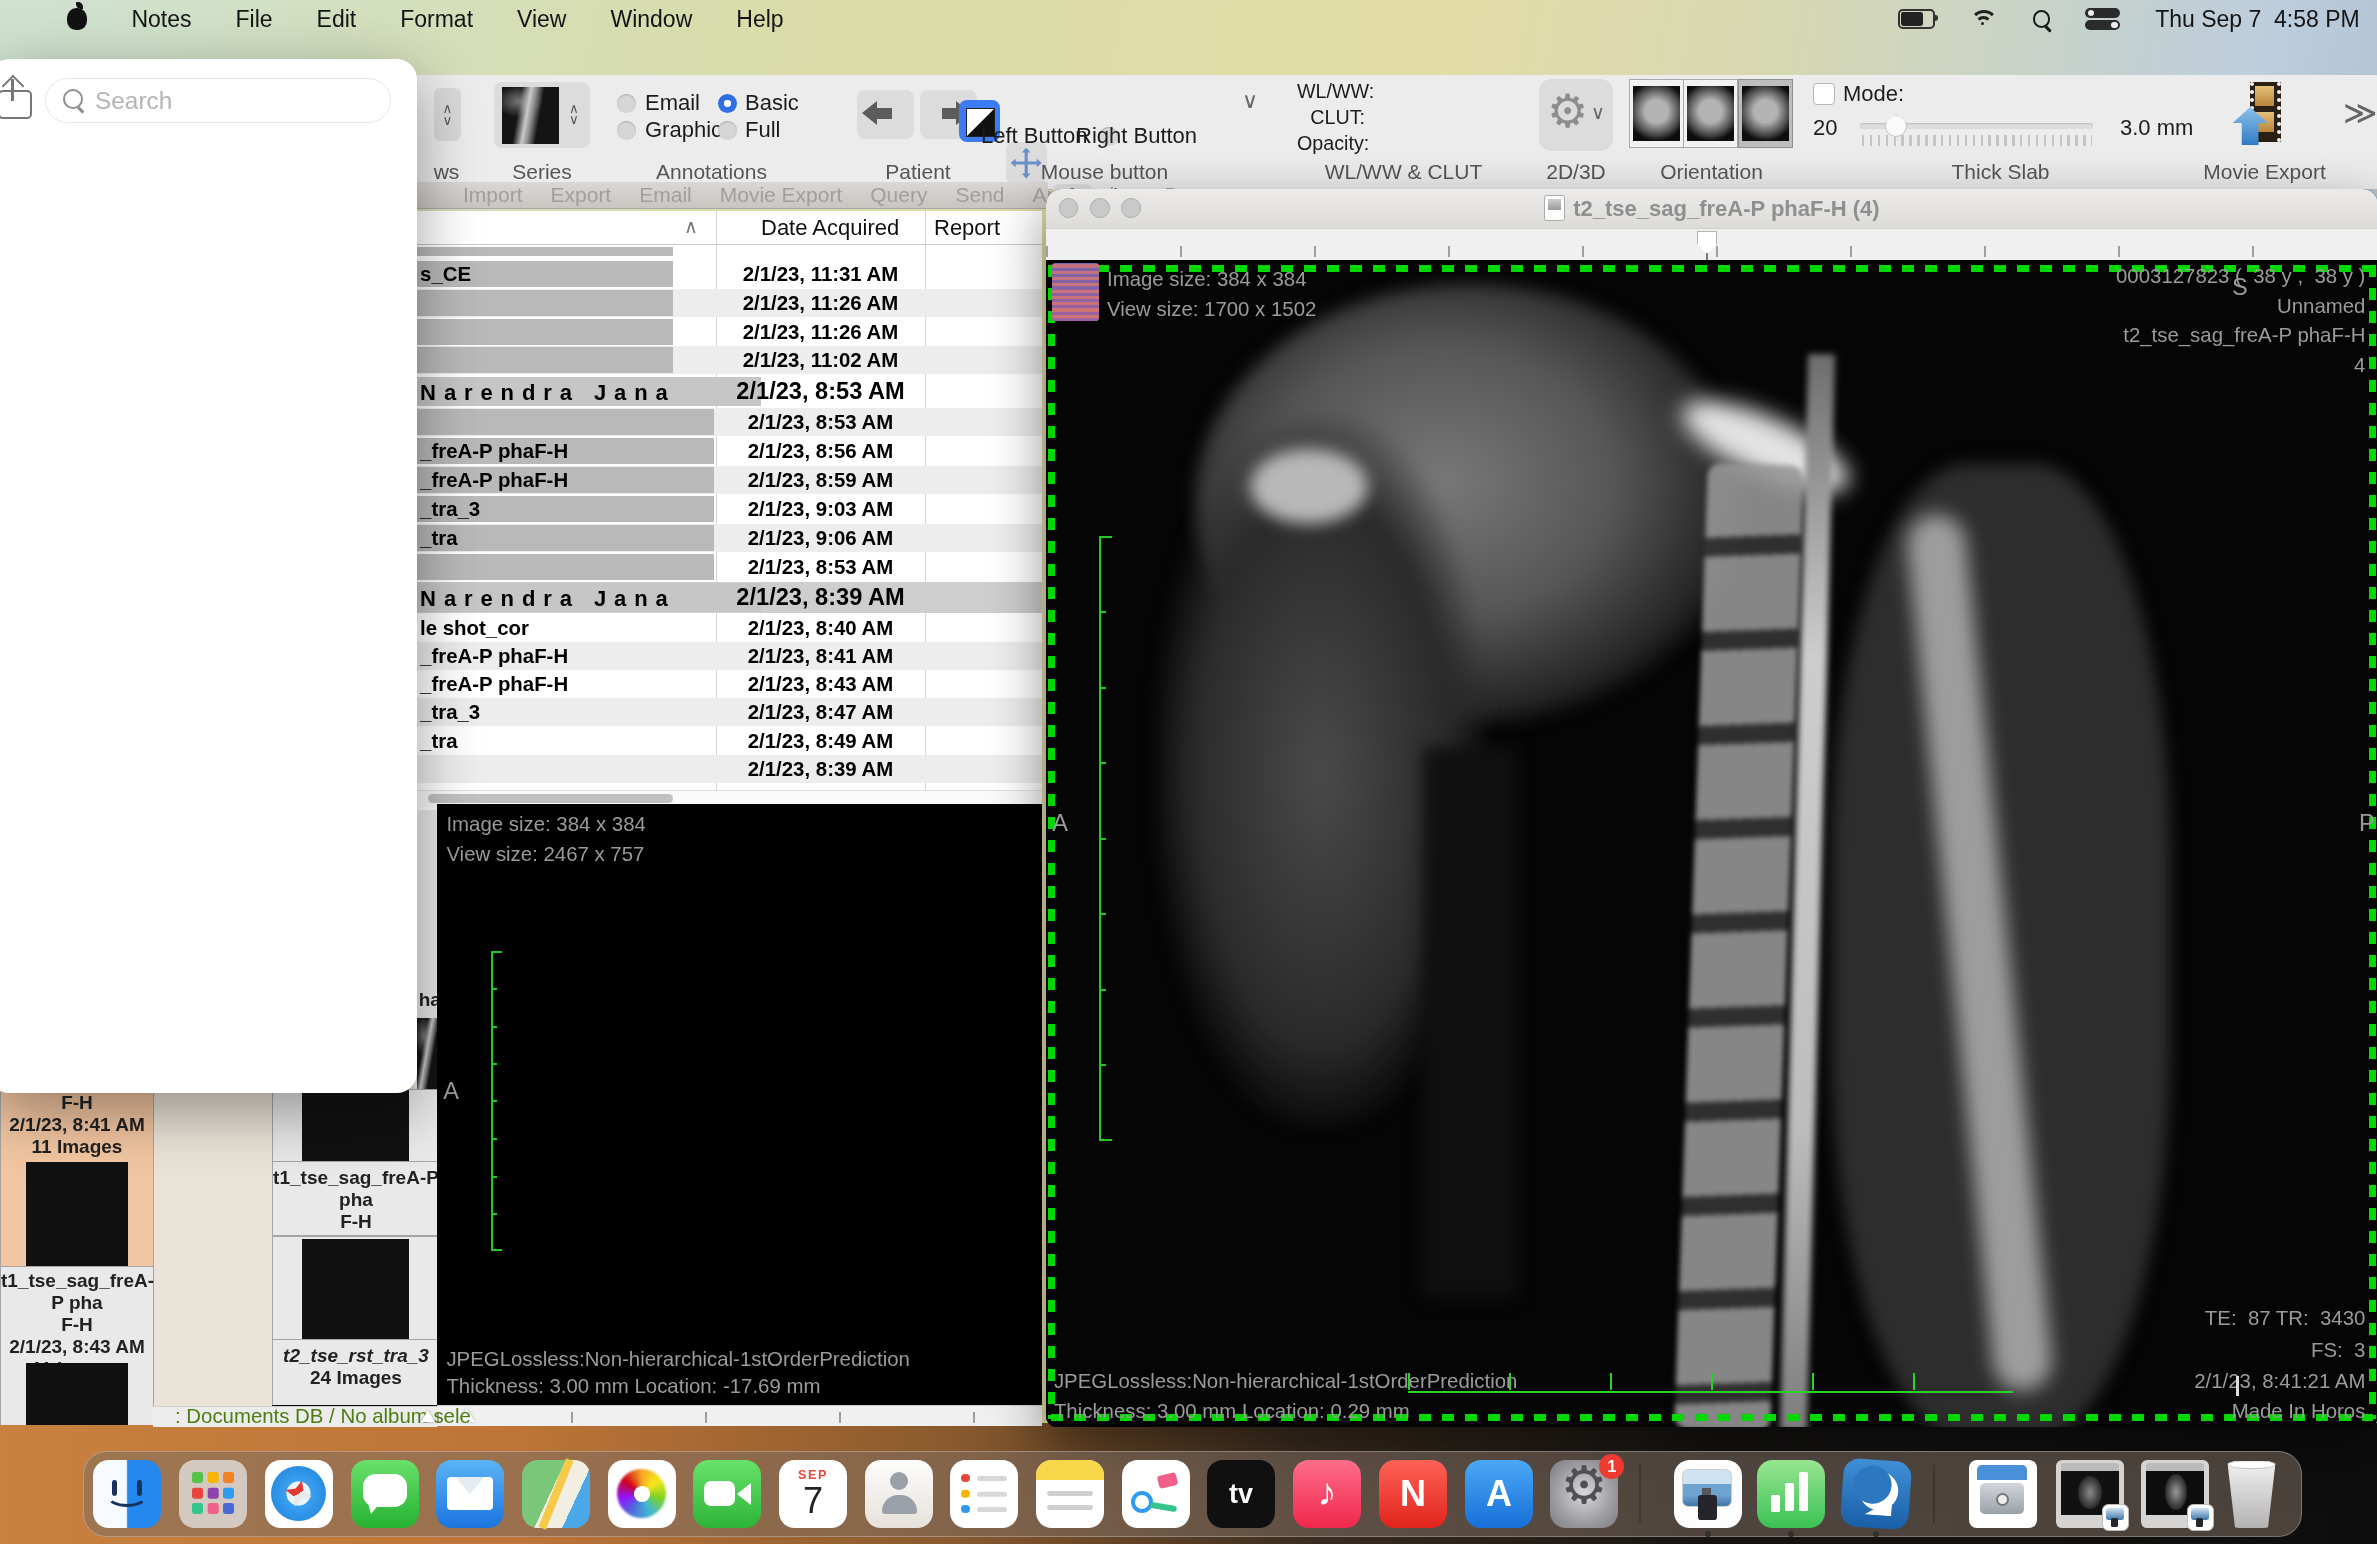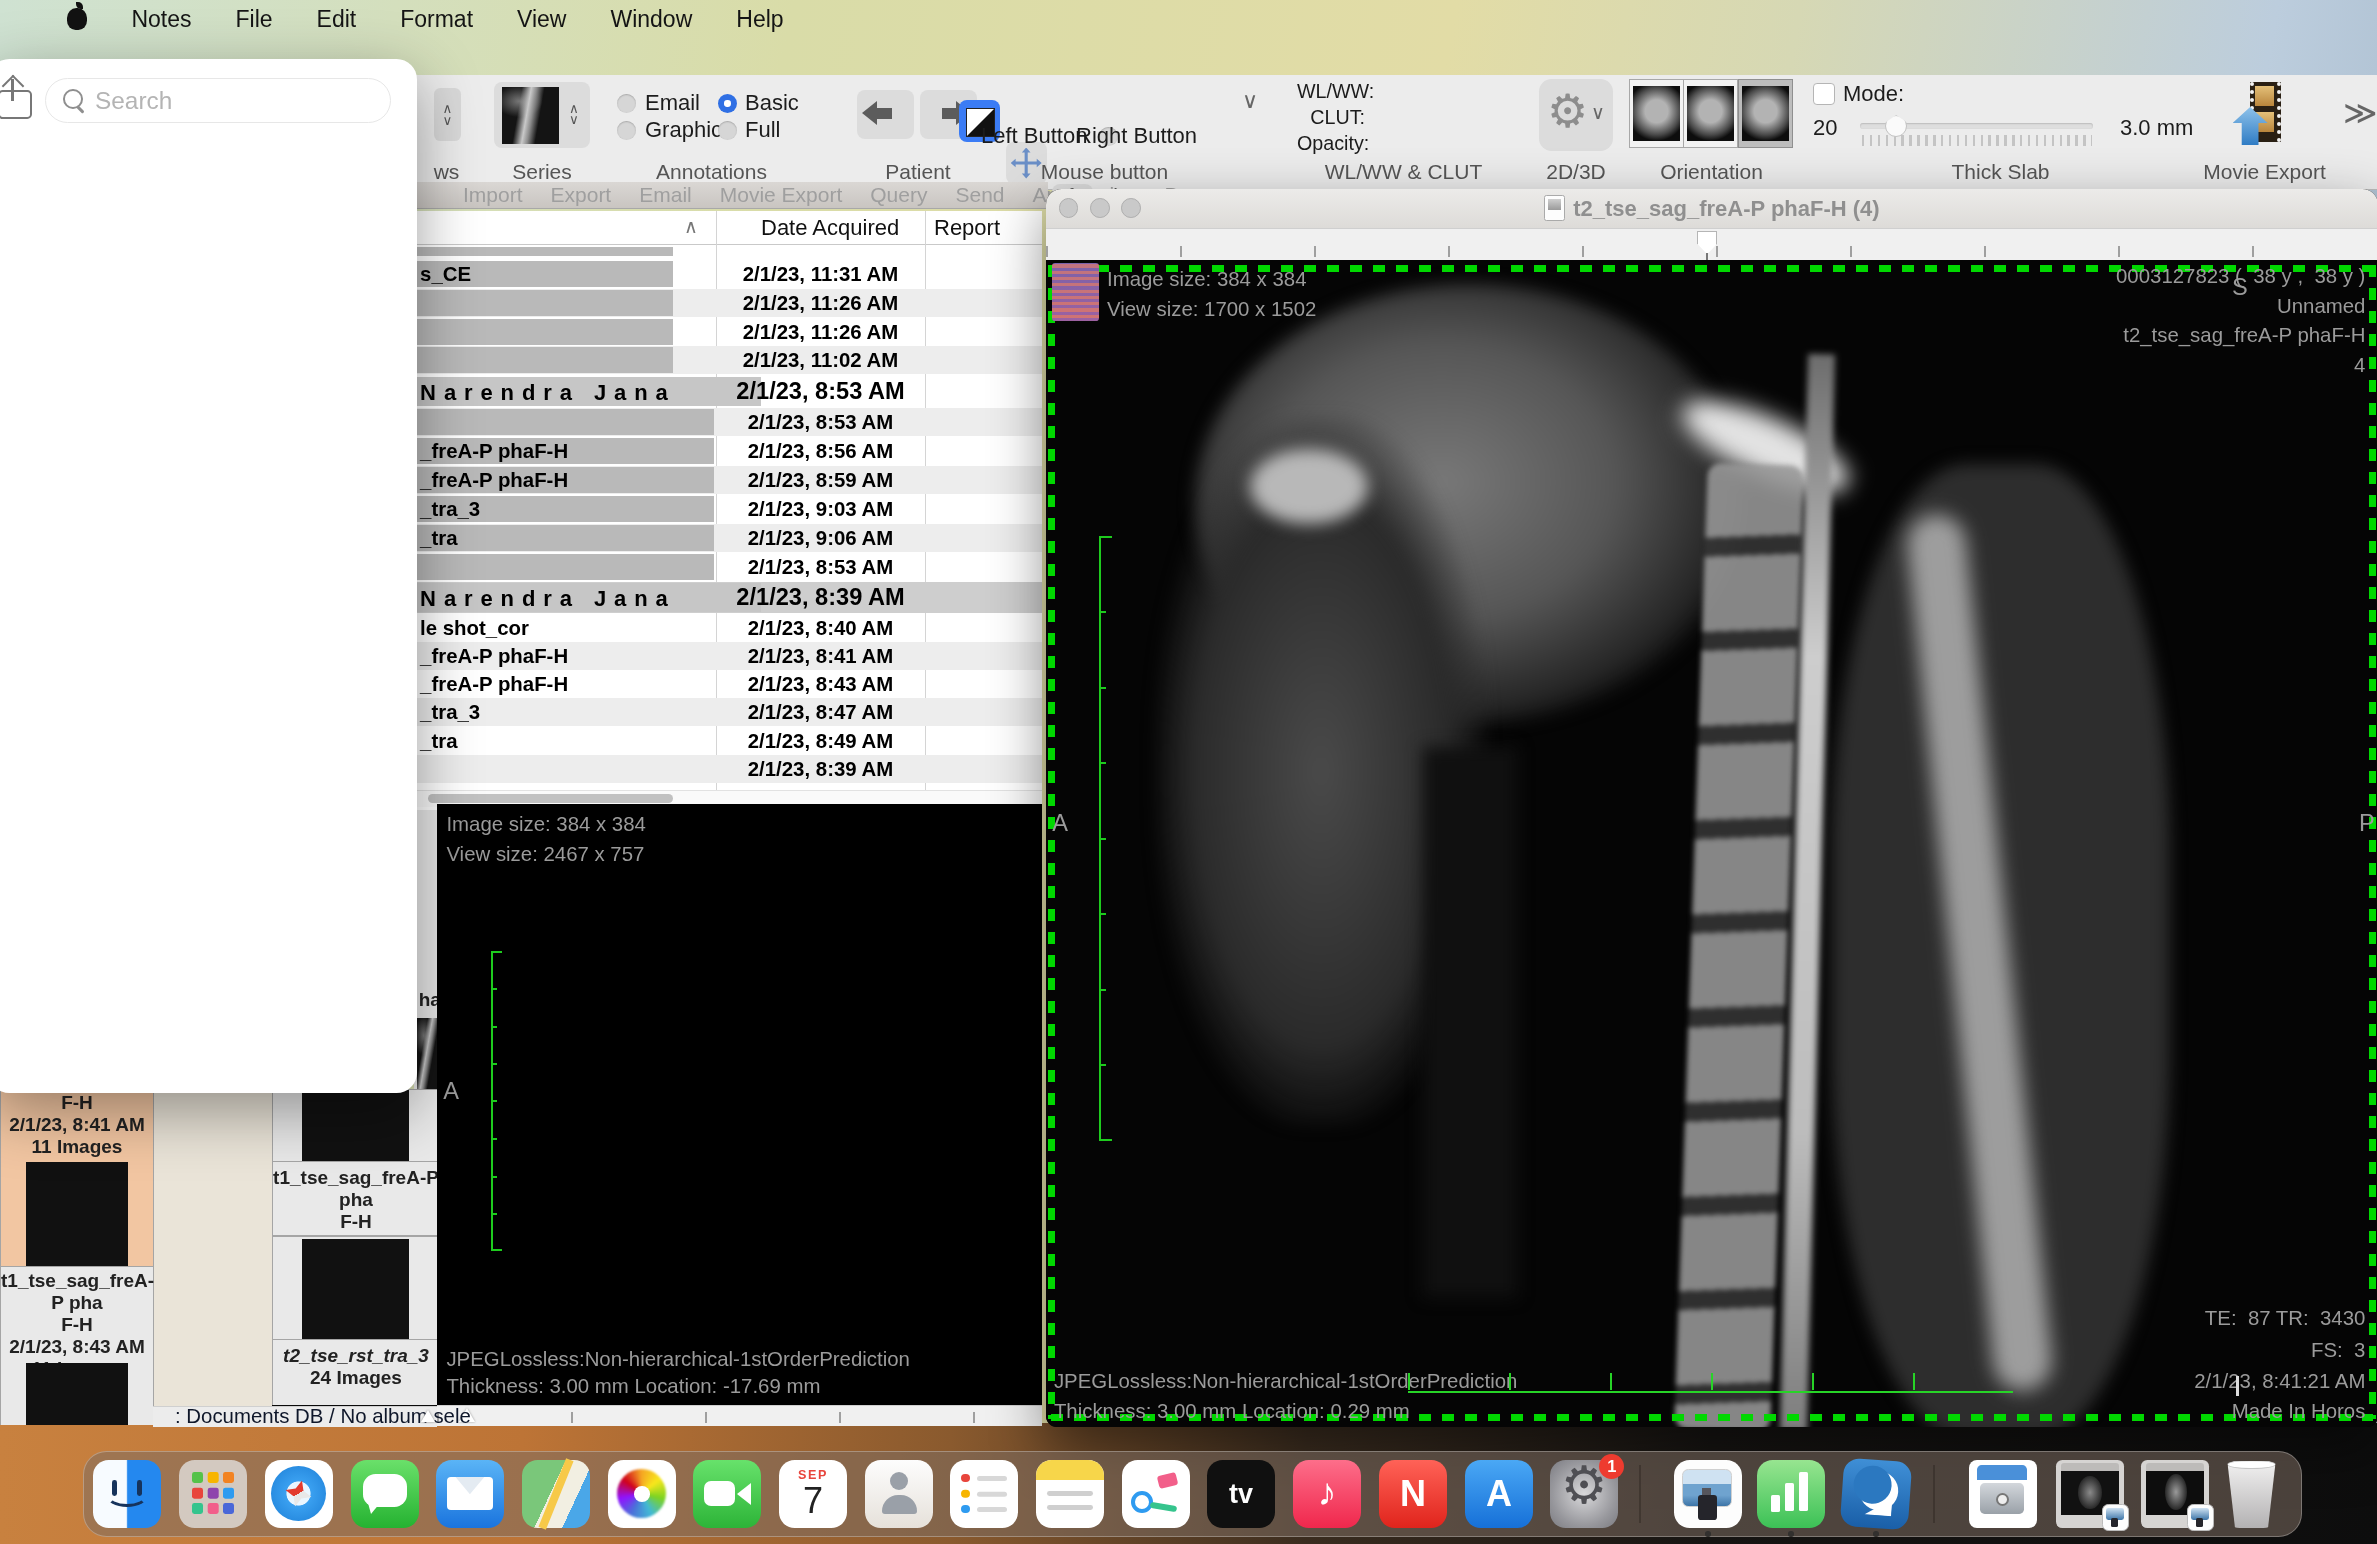--- a/index.html
+++ b/index.html
@@ -92,21 +92,21 @@
   .gdash-h{position:absolute;height:7px;background:repeating-linear-gradient(90deg,#00d800 0 11.8px,transparent 11.8px 23px);}
   .gdash-v{position:absolute;width:7px;background:repeating-linear-gradient(180deg,#00d800 0 11.8px,transparent 11.8px 23px);}
   .blur{filter:blur(7.9px);}
   
   #matrix{left:0;top:1089px;width:440px;height:336px;z-index:10;background:#e9e9e9;overflow:hidden;}
   .mcell{position:absolute;box-sizing:border-box;border:0.8px solid #a5a5a5;background:#e9e9e9;text-align:center;}
   .mcell .ln{font-size:19px;font-weight:700;color:#222;line-height:22px;}
   .mthumb{position:absolute;background:#111;}
   #slivercol{left:414px;top:810px;width:26px;height:279px;background:#e9e9e9;z-index:10;overflow:hidden;}
   #statusbar{left:153px;top:1406px;width:284px;height:19.7px;background:#ececec;z-index:16;border-top:0.8px solid #cfcfcf;}
-  #statusbar span{position:absolute;left:22px;top:-1.6px;font-size:20.4px;color:#0f172a;white-space:nowrap;}
+  #statusbar span{position:absolute;left:22px;top:-1.6px;font-size:20.4px;color:#4d7c0f;white-space:nowrap;}
   #stattri{position:absolute;right:1.6px;top:3.1px;width:0;height:0;border-left:7.9px solid transparent;border-right:7.9px solid transparent;border-bottom:12.6px solid #fff;filter:drop-shadow(0 0 0.8px #888);}
   
   #deskbottom{left:0;top:1423px;width:2377px;height:121px;
      background:linear-gradient(90deg,#c8813f 0%,#bd7436 22%,#8a5a2e 40%,#3a2c1f 55%,#161412 72%,#0d0d0d 100%);z-index:5;}
   #dock{left:83px;top:1451px;width:2219px;height:86px;border-radius:23.6px;background:rgba(125,110,98,.55);
      border:1.2px solid rgba(255,255,255,.28);box-sizing:border-box;z-index:40;}
   .dicon{position:absolute;top:7.9px;width:68px;height:68px;border-radius:15.7px;}
   .dsep{position:absolute;top:12.6px;width:2.4px;height:58px;background:rgba(40,32,28,.4);}
   .ddot{position:absolute;top:79px;width:5.5px;height:5.5px;border-radius:50%;background:#32302e;}
   .badge{position:absolute;right:-6.3px;top:-6.3px;width:25px;height:25px;border-radius:50%;background:#ee3b2f;color:#fff;
@@ -132,20 +132,34 @@
     <div id="menuleft" class="ab">
       <span id="applelogo"></span>
       <span class="mitem mbold">Notes</span>
       <span class="mitem">File</span>
       <span class="mitem">Edit</span>
       <span class="mitem">Format</span>
       <span class="mitem">View</span>
       <span class="mitem">Window</span>
       <span class="mitem">Help</span>
     </div>
+    <div id="menuright" class="ab">
+      <span class="batt"></span>
+      <span class="wifi">
+          <i class="w1"></i>
+          <i class="w2"></i>
+          <i class="w3"></i>
+        </span>
+      <span class="lens"></span>
+      <span class="ccicon">
+          <i class="c1"></i>
+          <i class="c2"></i>
+        </span>
+      <span id="clock" class="pre">Thu Sep 7  4:58 PM</span>
+    </div>
   </div>
 
   <div id="toolbar" class="ab"></div>
 
   <div class="ab stepperbox" style="left:434px;top:88px;width:27px;height:53px;z-index:11;">
       <span>∧</span>
       <span>∨</span>
     </div>
   <div class="seclabel" style="left:423px;width:47px;">ws</div>
 

